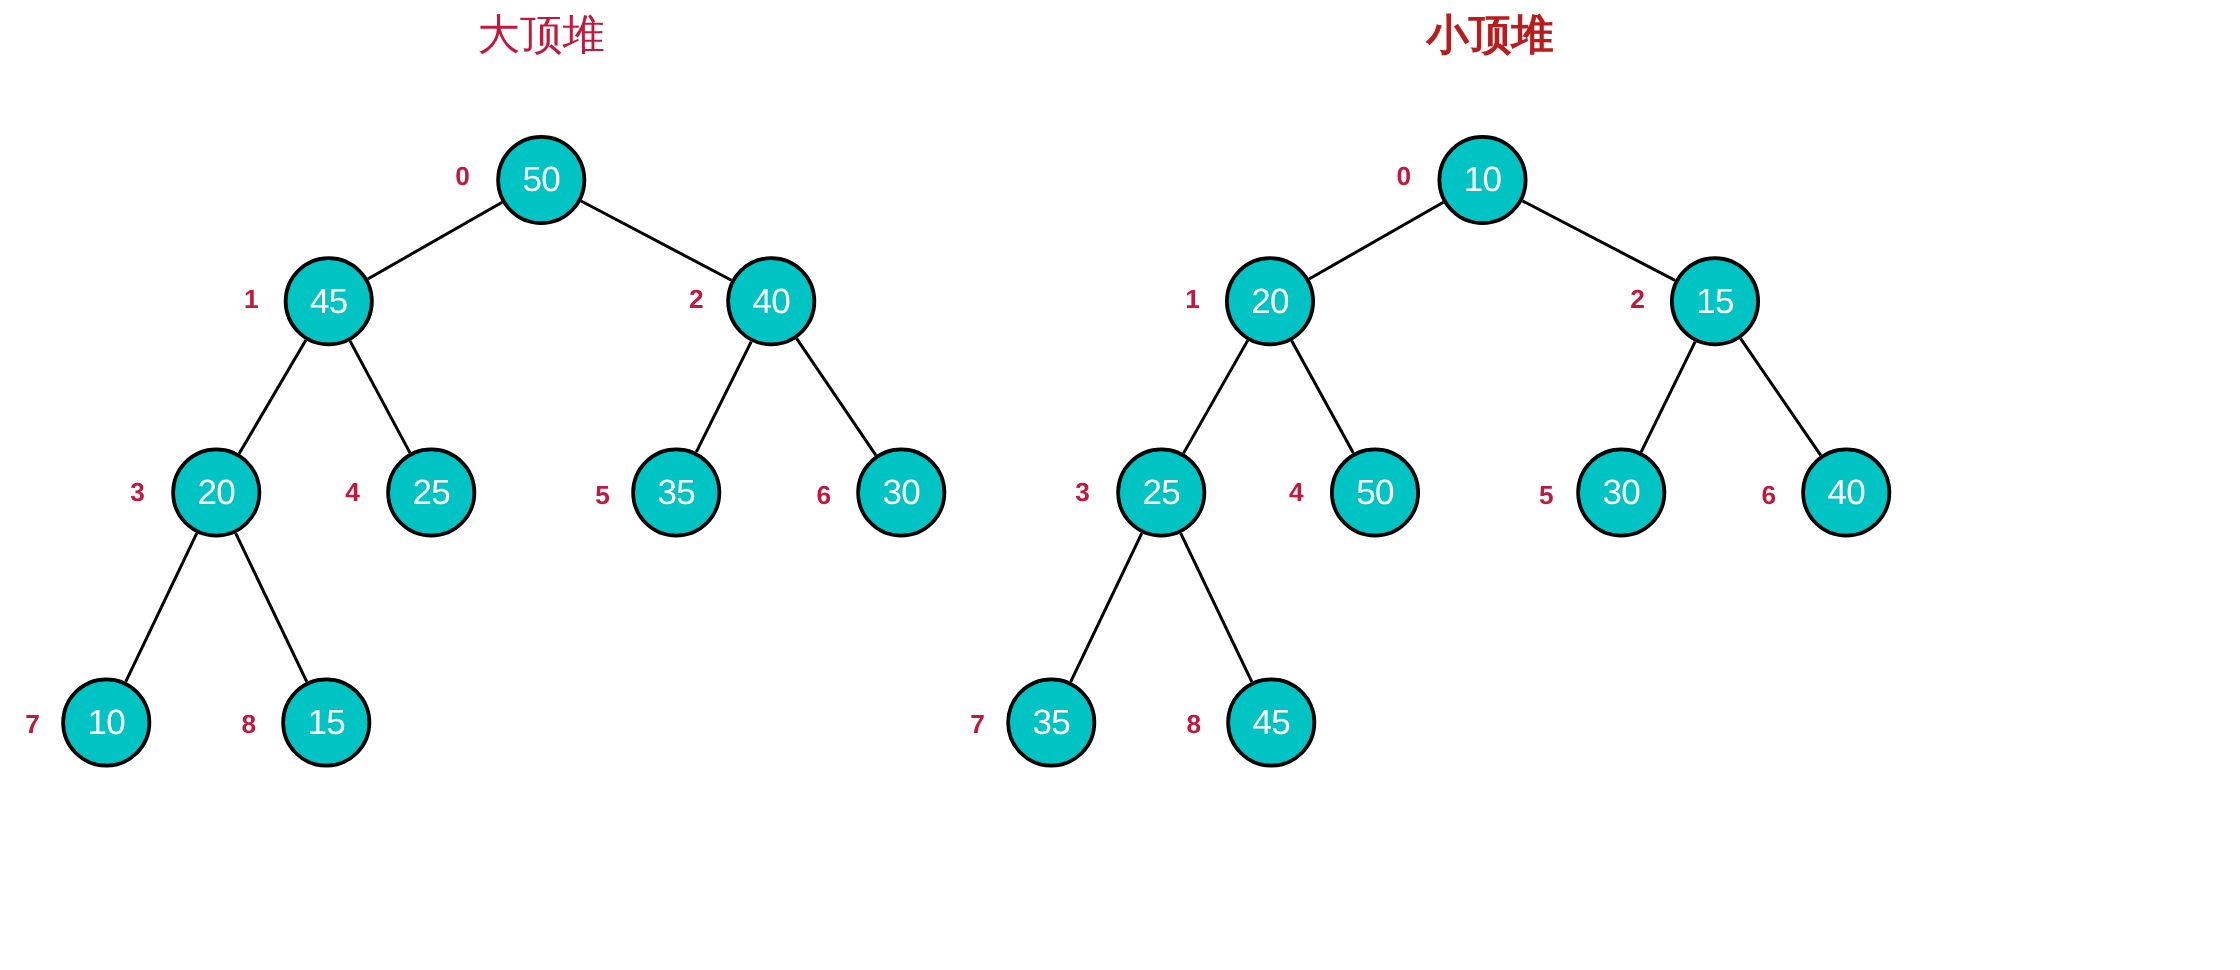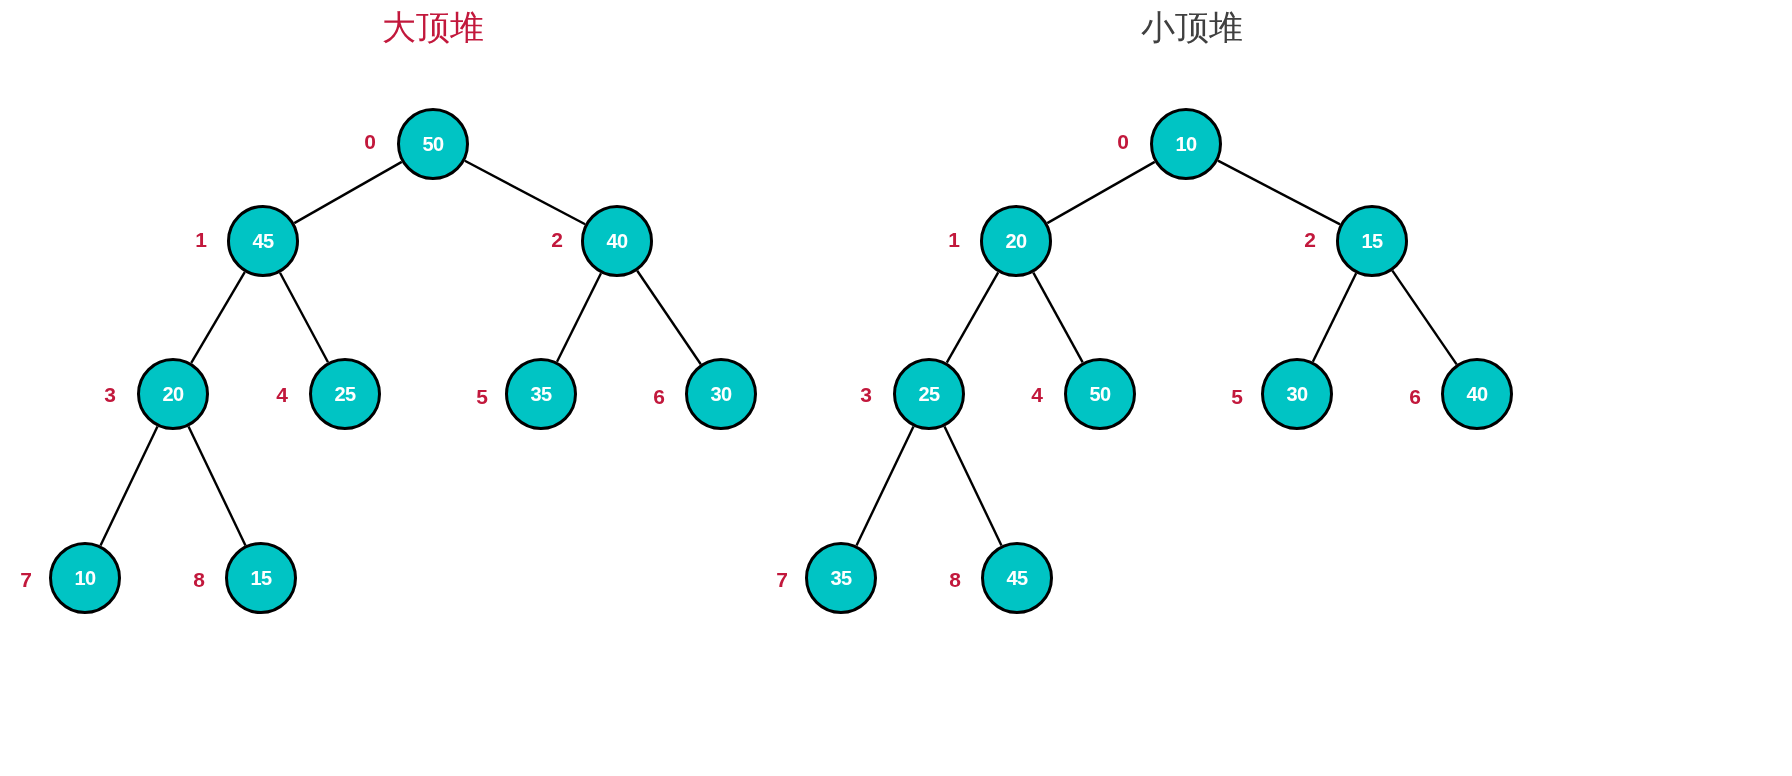--- a/index.html
+++ b/index.html
@@ -27,22 +27,22 @@
     border-radius:50%;
     background:#00C4C4;
     border:3px solid #000000;
     box-sizing:border-box;
     transform:translate(-50%,-50%);
     display:flex;align-items:center;justify-content:center;
     z-index:5;
   }
   .node-label{
     color:#ffffff;
-    font-size:20px;
-    font-weight:bold;
+    font-size:28px;
+    font-weight:normal;
     letter-spacing:-0.5px;
     line-height:1;
   }
   .node-index{
     position:absolute;
     color:#C2183C;
     font-size:21px;
     font-weight:bold;
     transform:translate(-50%,-50%);
     z-index:6;
@@ -66,21 +66,21 @@
       <line x1="1217.9201138966284" y1="160.6465110106073" x2="1340.0798861033716" y2="224.3534889893927" stroke="#000000" stroke-width="2.4"></line>
       <line x1="998.205119918416" y1="272.2944442814063" x2="946.794880081584" y2="362.7055557185937" stroke="#000000" stroke-width="2.4"></line>
       <line x1="1033.325317238938" y1="272.55682782806537" x2="1082.674682761062" y2="362.44317217193463" stroke="#000000" stroke-width="2.4"></line>
       <line x1="1356.1543401871709" y1="273.32514601817127" x2="1312.8456598128291" y2="361.67485398182873" stroke="#000000" stroke-width="2.4"></line>
       <line x1="1392.370329888847" y1="270.68248069517693" x2="1456.629670111153" y2="364.31751930482307" stroke="#000000" stroke-width="2.4"></line>
       <line x1="913.4676020970559" y1="426.4768319788833" x2="856.5323979029441" y2="545.5231680211167" stroke="#000000" stroke-width="2.4"></line>
       <line x1="944.5323979029441" y1="426.4768319788833" x2="1001.4676020970559" y2="545.5231680211167" stroke="#000000" stroke-width="2.4"></line>
     </svg>
   <div id="titles-layer">
       <div class="tree-title" style="left: 433px; top: 28px; color: rgb(194, 24, 60);">大顶堆</div>
-      <div class="tree-title" style="left: 1192px; top: 28px; color: #404040;">小顶堆</div>
+      <div class="tree-title" style="left: 1192px; top: 28px; color: #b91c1c; font-weight: bold;">小顶堆</div>
     </div>
   <div id="nodes-layer">
       <div class="node-index" style="left: 370px; top: 142px; color: rgb(194, 24, 60);">0</div>
       <div class="node" style="left: 433px; top: 144px; background: rgb(0, 196, 196); border-color: rgb(0, 0, 0);">
         <span class="node-label" style="color: rgb(255, 255, 255);">50</span>
       </div>
       <div class="node-index" style="left: 201px; top: 240px; color: rgb(194, 24, 60);">1</div>
       <div class="node" style="left: 263px; top: 241px; background: rgb(0, 196, 196); border-color: rgb(0, 0, 0);">
         <span class="node-label" style="color: rgb(255, 255, 255);">45</span>
       </div>

